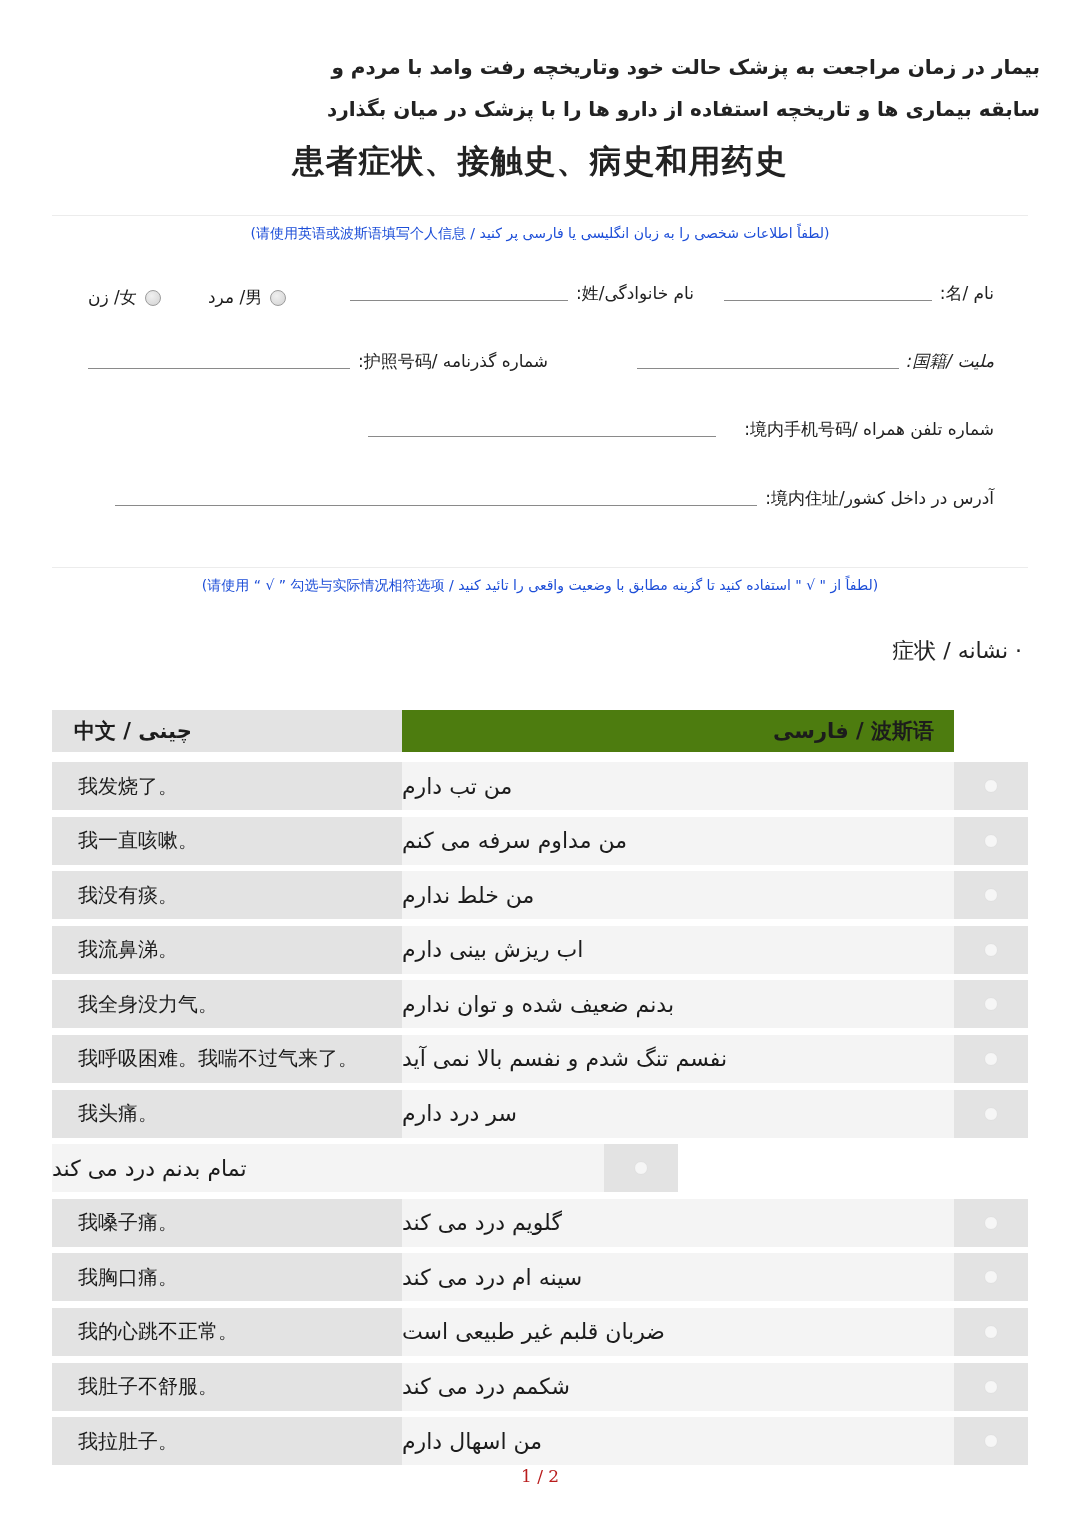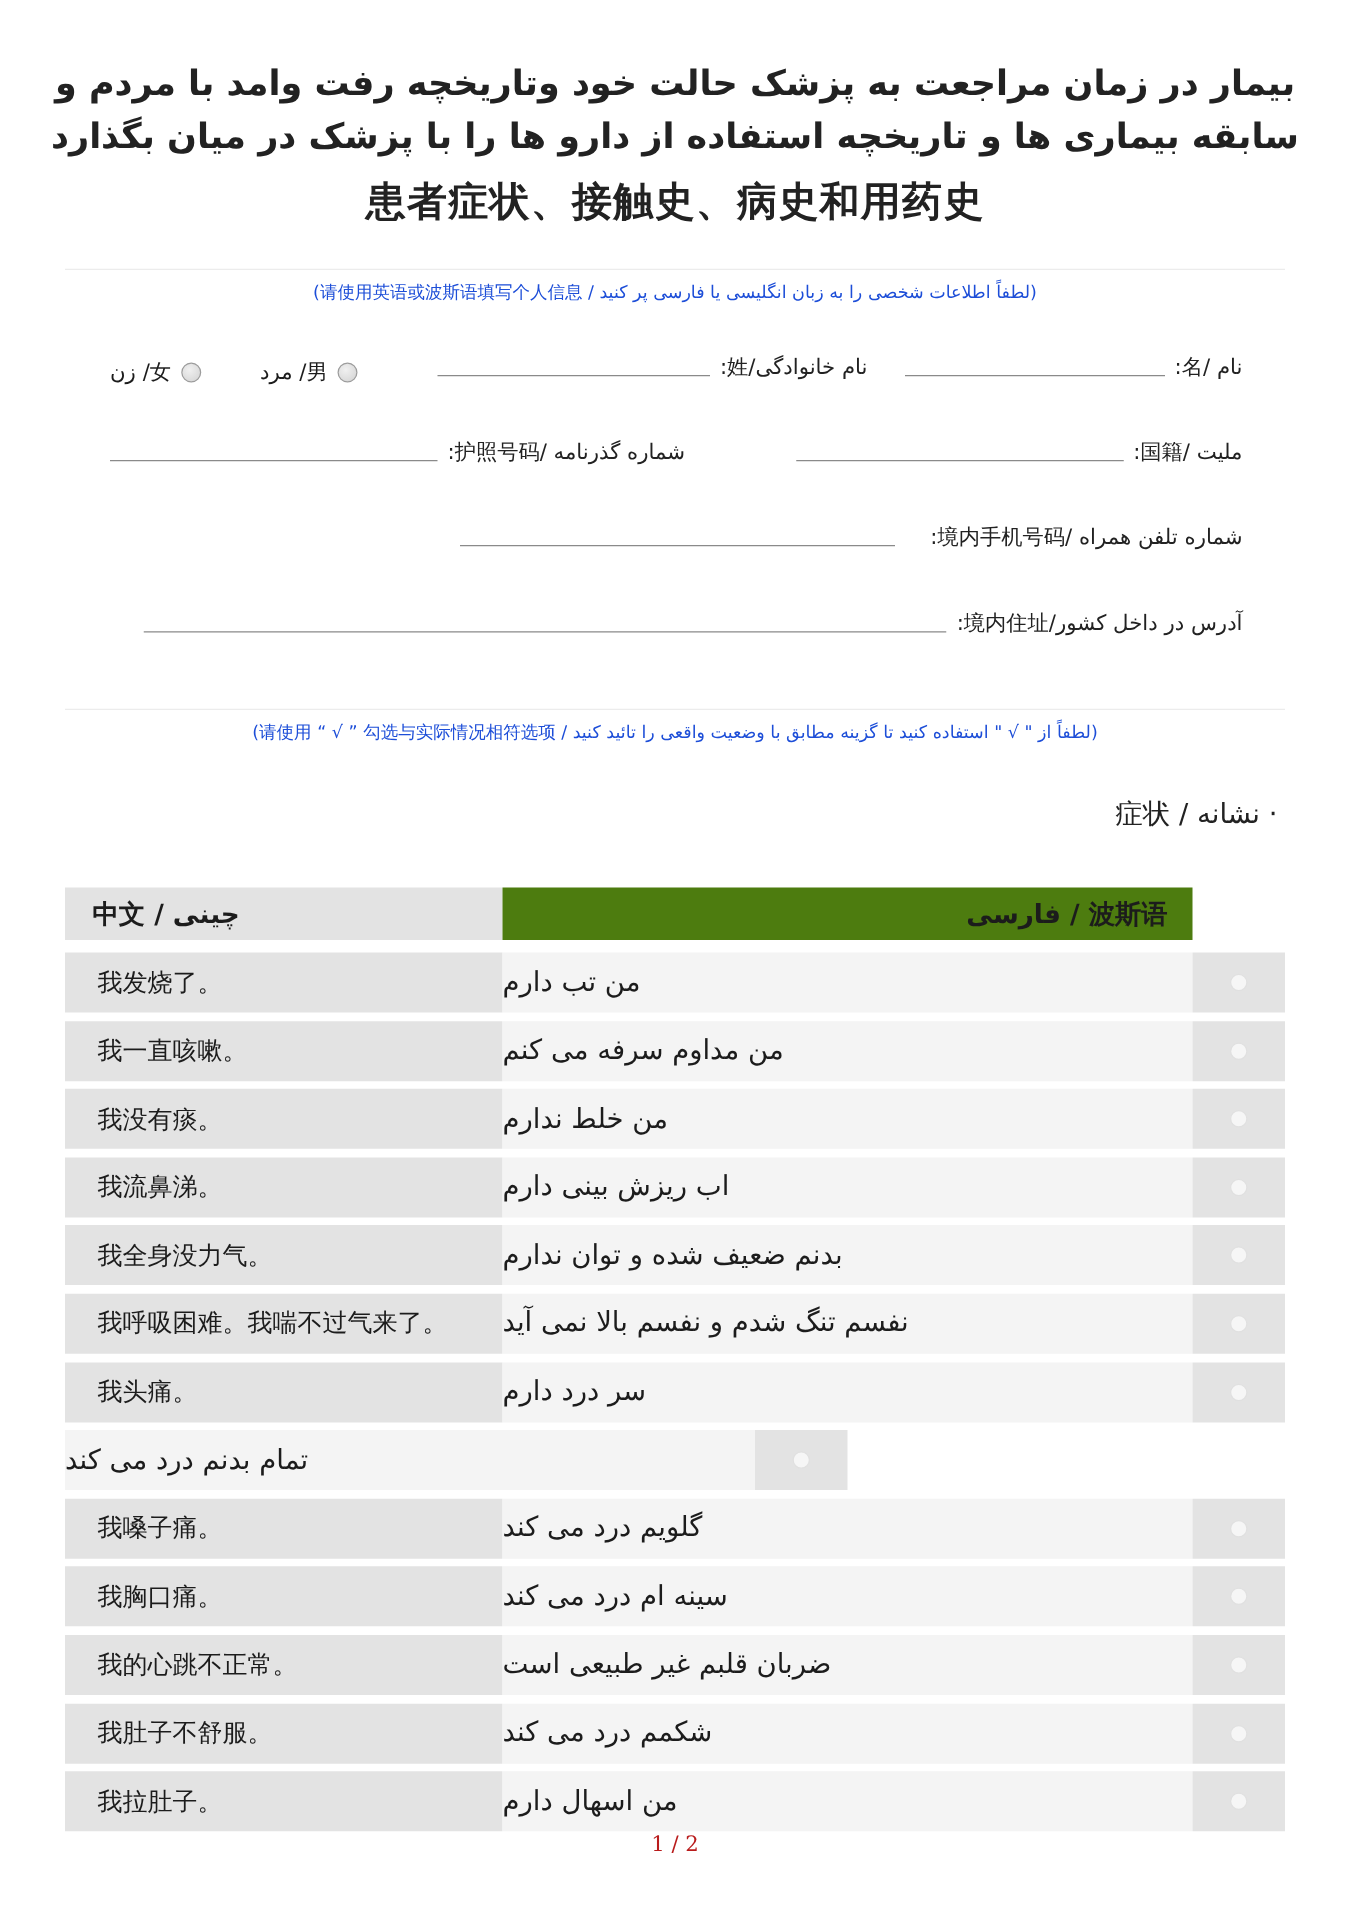--- a/index.html
+++ b/index.html
@@ -5,22 +5,22 @@
     * { box-sizing: border-box; margin: 0; padding: 0; }
     html, body { width: 1080px; height: 1527px; background: #ffffff; }
     body {
       font-family: "DejaVu Sans", sans-serif;
       color: #1c1c1c;
       position: relative;
       overflow: hidden;
     }
     .title-fa {
       position: absolute; left: 40px; right: 40px; top: 46px;
-      text-align: center; direction: rtl;
-      font-size: 28px; font-weight: bold; line-height: 42px; color: #222;
+      direction: rtl;
+      font-size: 20px; font-weight: bold; line-height: 42px; color: #222;
     }
     .title-zh {
       position: absolute; left: 40px; right: 40px; top: 140px;
       text-align: center; font-family: "DejaVu Serif", serif;
       font-size: 32px; font-weight: bold; color: #222; letter-spacing: 1px;
     }
     .divider {
       position: absolute; left: 52px; right: 52px; height: 1px; background: #ececec;
     }
     .note {
@@ -109,21 +109,21 @@
     <span>مرد /男</span>
     <span class="radio-sm"></span>
   </div>
   <div class="gender" style="left:0; top:4px;">
     <span>زن /女</span>
     <span class="radio-sm"></span>
   </div>
 </div>
 
 <div class="field-row" style="top:350px;">
-  <div class="field" style="right:0; top:0;">
+  <div class="field" style="right:0; top:0;font-style:italic;">
     <div class="line" style="width:262px;"></div>
     <span class="label">ملیت /国籍:</span>
   </div>
   <div class="field" style="left:0; top:0;">
     <div class="line" style="width:262px;"></div>
     <span class="label">شماره گذرنامه /护照号码:</span>
   </div>
 </div>
 
 <div class="field-row" style="top:418px;">

